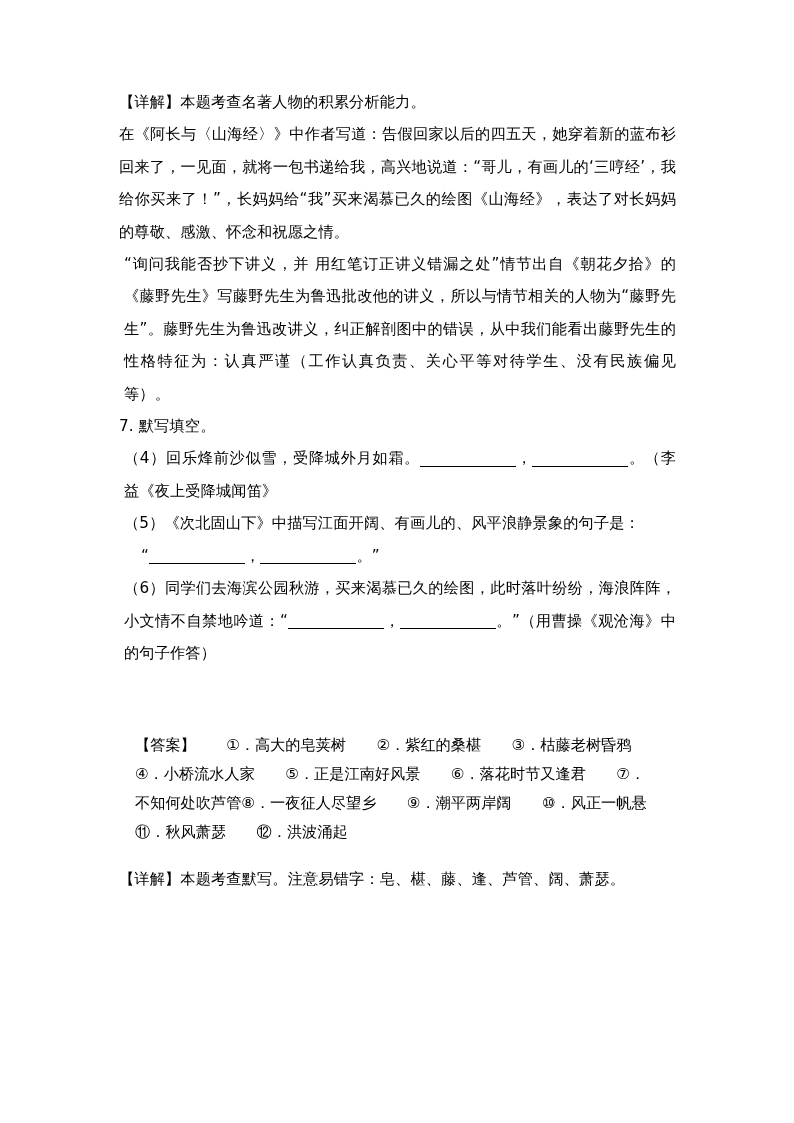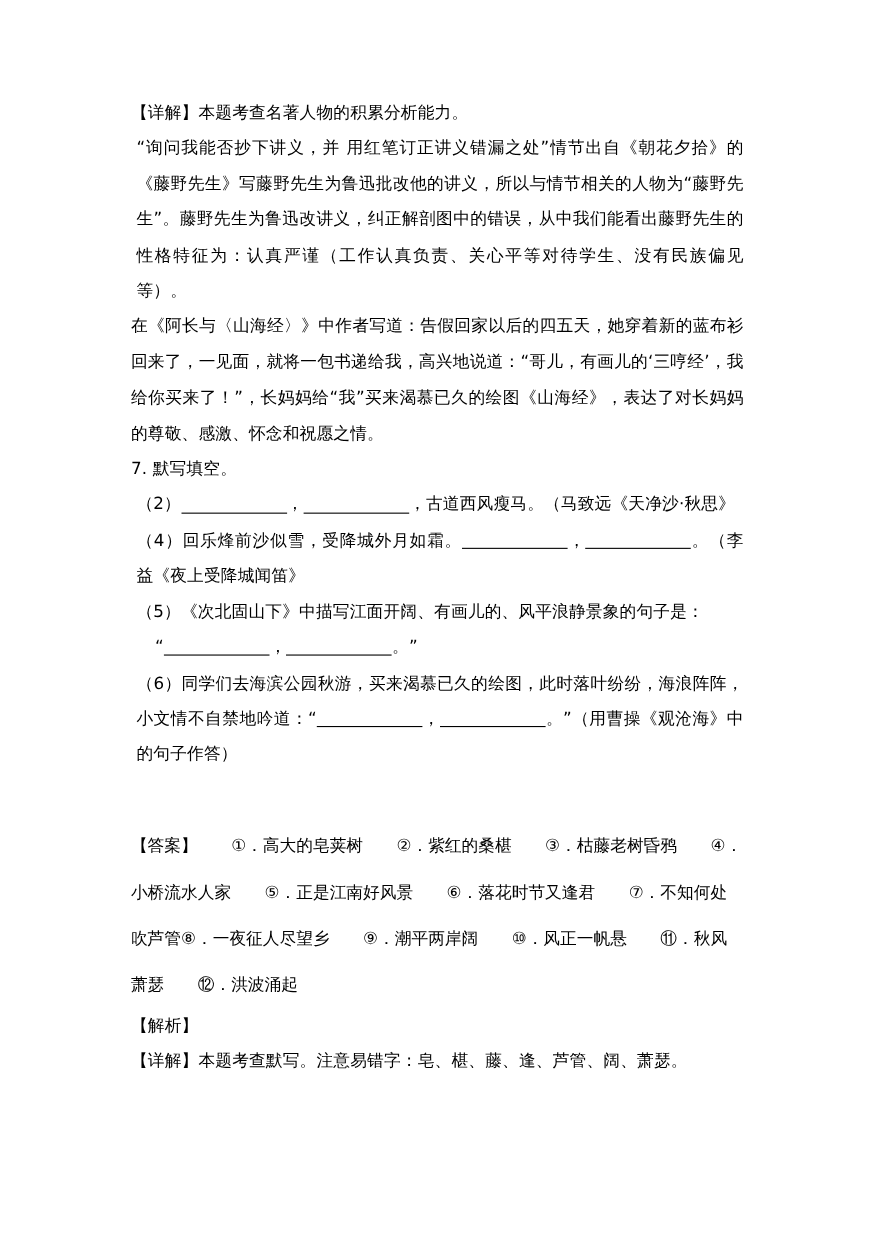--- a/index.html
+++ b/index.html
@@ -52,54 +52,52 @@
     height: 1.05em;
     vertical-align: -0.22em;
   }
   .blank-std { width: 96px; }
   .blank-n { width: 90px; }
   .q7-head {
     font-size: 15.2px;
     line-height: 32.4px;
   }
   .ans-line {
-    margin: 0;
+    margin: 16px;
     font-size: 15.2px;
-    line-height: 42px;
+    line-height: 29px;
     white-space: pre-wrap;
     word-break: break-all;
   }
 </style>
 </head>
 <body>
 
 <div class="page">
   <div class="content">
 
     <p class="line">【详解】本题考查名著人物的积累分析能力。</p>
+    <p class="line">在《阿长与〈山海经〉》中作者写道：告假回家以后的四五天，她穿着新的蓝布衫回来了，一见面，就将一包书递给我，高兴地说道：“哥儿，有画儿的‘三哼经’，我给你买来了！”，长妈妈给“我”买来渴慕已久的绘图《山海经》，表达了对长妈妈的尊敬、感激、怀念和祝愿之情。</p>
     <p class="line ind-half">“询问我能否抄下讲义，并 用红笔订正讲义错漏之处”情节出自《朝花夕拾》的《藤野先生》写藤野先生为鲁迅批改他的讲义，所以与情节相关的人物为“藤野先生”。藤野先生为鲁迅改讲义，纠正解剖图中的错误，从中我们能看出藤野先生的性格特征为：认真严谨（工作认真负责、关心平等对待学生、没有民族偏见等）。</p>
-    <p class="line">在《阿长与〈山海经〉》中作者写道：告假回家以后的四五天，她穿着新的蓝布衫回来了，一见面，就将一包书递给我，高兴地说道：“哥儿，有画儿的‘三哼经’，我给你买来了！”，长妈妈给“我”买来渴慕已久的绘图《山海经》，表达了对长妈妈的尊敬、感激、怀念和祝愿之情。</p>
 
     <p class="line q7-head"><span>7.</span> <span>默写填空。</span></p>
 
 
-    <p class="line ind-half"><span>（2）</span><span class="blank blank-std"></span><span>，</span><span class="blank blank-std"></span><span>，古道西风瘦马。（马致远《天净沙·秋思》</span></p>
 
 
     <p class="line ind-half"><span>（4）</span><span>回乐烽前沙似雪，受降城外月如霜。</span><span class="blank blank-std"></span><span>，</span><span class="blank blank-std"></span><span>。（李益《夜上受降城闻笛》</span></p>
 
     <p class="line ind-half"><span>（5）</span><span>《次北固山下》中描写江面开阔、有画儿的、风平浪静景象的句子是：</span></p>
 
     <p class="line" style="padding-left:22px"><span>“</span><span class="blank blank-std"></span><span>，</span><span class="blank blank-std"></span><span>。”</span></p>
 
     <p class="line ind-half"><span>（6）</span><span>同学们去海滨公园秋游，买来渴慕已久的绘图，此时落叶纷纷，海浪阵阵，小文情不自禁地吟道：“</span><span class="blank blank-std"></span><span>，</span><span class="blank blank-std"></span><span>。”（用曹操《观沧海》中的句子作答）</span></p>
 
     <div class="spacer-lg"></div>
 
     <p class="ans-line">【答案】　　①．高大的皂荚树　　②．紫红的桑椹　　③．枯藤老树昏鸦　　④．小桥流水人家　　⑤．正是江南好风景　　⑥．落花时节又逢君　　⑦．不知何处吹芦管⑧．一夜征人尽望乡　　⑨．潮平两岸阔　　⑩．风正一帆悬　　⑪．秋风萧瑟　　⑫．洪波涌起</p>
 
-    <p class="line">【解析】</p>
     <p class="line">【详解】本题考查默写。注意易错字：皂、椹、藤、逢、芦管、阔、萧瑟。</p>
 
     <div class="spacer-xl"></div>
 
   </div>
 </div>
 
 </body></html>

